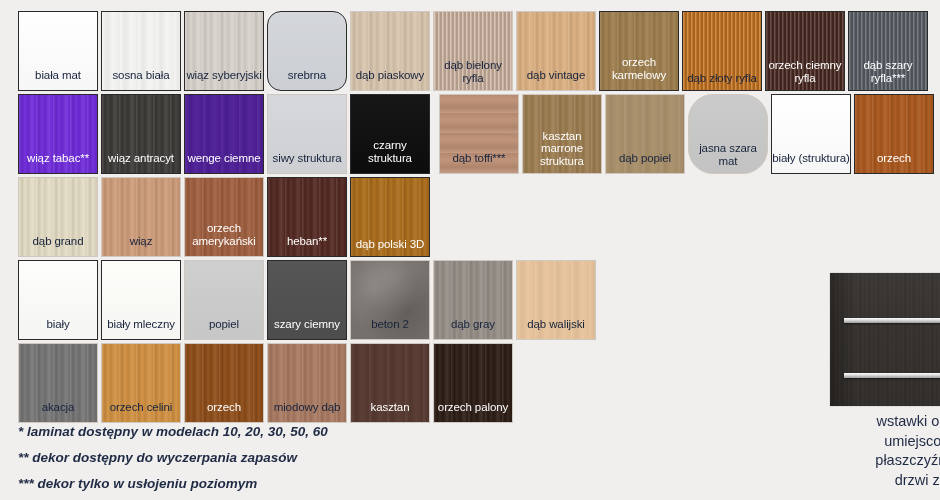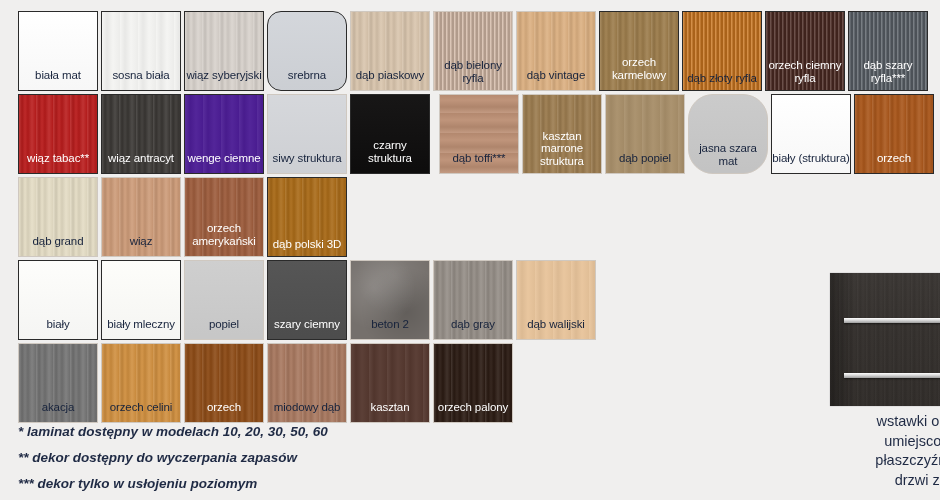--- a/index.html
+++ b/index.html
@@ -173,21 +173,21 @@
       <div class="swatch light-txt bd-dark lbl-3" style="background: rgb(75, 42, 34);">
         <div class="grain" style="background: repeating-linear-gradient(90deg, rgba(255, 255, 255, 0.18) 0px, rgba(255, 255, 255, 0.18) 1px, rgba(0, 0, 0, 0.16) 2px, rgba(0, 0, 0, 0.16) 4px);"></div>
         <div class="sw-label">orzech ciemny ryfla</div>
       </div>
       <div class="swatch light-txt bd-dark lbl-3" style="background: rgb(90, 97, 104);">
         <div class="grain" style="background: repeating-linear-gradient(90deg, rgba(255, 255, 255, 0.18) 0px, rgba(255, 255, 255, 0.18) 1px, rgba(0, 0, 0, 0.16) 2px, rgba(0, 0, 0, 0.16) 4px);"></div>
         <div class="sw-label">dąb szary ryfla***</div>
       </div>
     </div>
     <div class="swatch-row">
-      <div class="swatch light-txt bd-dark" style="background: #b91c1c;">
+      <div class="swatch light-txt bd-dark" style="background: #6d28d9;">
         <div class="grain" style="background: repeating-linear-gradient(90deg, rgba(255, 255, 255, 0.13) 0px, rgba(0, 0, 0, 0.1) 3px, rgba(255, 255, 255, 0.06) 6px, rgba(0, 0, 0, 0.07) 9px, rgba(255, 255, 255, 0.1) 13px, rgba(0, 0, 0, 0.04) 17px);"></div>
         <div class="sw-label">wiąz tabac**</div>
       </div>
       <div class="swatch light-txt bd-dark" style="background: rgb(58, 55, 52);">
         <div class="grain" style="background: repeating-linear-gradient(90deg, rgba(255, 255, 255, 0.13) 0px, rgba(0, 0, 0, 0.1) 3px, rgba(255, 255, 255, 0.06) 6px, rgba(0, 0, 0, 0.07) 9px, rgba(255, 255, 255, 0.1) 13px, rgba(0, 0, 0, 0.04) 17px);"></div>
         <div class="sw-label">wiąz antracyt</div>
       </div>
       <div class="swatch light-txt bd-dark" style="background: #4c1d95; justify-content: flex-end;">
         <div class="grain" style="background: repeating-linear-gradient(90deg, rgba(255, 255, 255, 0.07) 0px, rgba(0, 0, 0, 0.05) 5px, rgba(255, 255, 255, 0.04) 11px, rgba(0, 0, 0, 0.03) 18px);"></div>
         <div class="sw-label">wenge ciemne</div>
@@ -230,20 +230,24 @@
         <div class="grain" style="background: repeating-linear-gradient(90deg, rgba(255, 255, 255, 0.13) 0px, rgba(0, 0, 0, 0.1) 3px, rgba(255, 255, 255, 0.06) 6px, rgba(0, 0, 0, 0.07) 9px, rgba(255, 255, 255, 0.1) 13px, rgba(0, 0, 0, 0.04) 17px);"></div>
         <div class="sw-label">dąb grand</div>
       </div>
       <div class="swatch dark-txt bd-light" style="background: rgb(205, 155, 120);">
         <div class="grain" style="background: repeating-linear-gradient(90deg, rgba(255, 255, 255, 0.13) 0px, rgba(0, 0, 0, 0.1) 3px, rgba(255, 255, 255, 0.06) 6px, rgba(0, 0, 0, 0.07) 9px, rgba(255, 255, 255, 0.1) 13px, rgba(0, 0, 0, 0.04) 17px);"></div>
         <div class="sw-label">wiąz</div>
       </div>
       <div class="swatch light-txt bd-light" style="background: rgb(157, 92, 60);">
         <div class="grain" style="background: repeating-linear-gradient(90deg, rgba(255, 255, 255, 0.13) 0px, rgba(0, 0, 0, 0.1) 3px, rgba(255, 255, 255, 0.06) 6px, rgba(0, 0, 0, 0.07) 9px, rgba(255, 255, 255, 0.1) 13px, rgba(0, 0, 0, 0.04) 17px);"></div>
         <div class="sw-label">orzech amerykański</div>
+      </div>
+      <div class="swatch light-txt bd-dark" style="background: rgb(81, 38, 31);">
+        <div class="grain" style="background: repeating-linear-gradient(90deg, rgba(255, 255, 255, 0.13) 0px, rgba(0, 0, 0, 0.1) 3px, rgba(255, 255, 255, 0.06) 6px, rgba(0, 0, 0, 0.07) 9px, rgba(255, 255, 255, 0.1) 13px, rgba(0, 0, 0, 0.04) 17px);"></div>
+        <div class="sw-label">heban**</div>
       </div>
       <div class="swatch light-txt bd-dark lbl-3" style="background: rgb(169, 106, 23);">
         <div class="grain" style="background: repeating-linear-gradient(90deg, rgba(255, 255, 255, 0.13) 0px, rgba(0, 0, 0, 0.1) 3px, rgba(255, 255, 255, 0.06) 6px, rgba(0, 0, 0, 0.07) 9px, rgba(255, 255, 255, 0.1) 13px, rgba(0, 0, 0, 0.04) 17px);"></div>
         <div class="sw-label">dąb polski 3D</div>
       </div>
     </div>
     <div class="swatch-row">
       <div class="swatch dark-txt bd-dark" style="background: rgb(253, 253, 251);">
         <div class="grain" style="background: linear-gradient(rgba(255, 255, 255, 0.04), rgba(0, 0, 0, 0.03));"></div>
         <div class="sw-label">biały</div>

